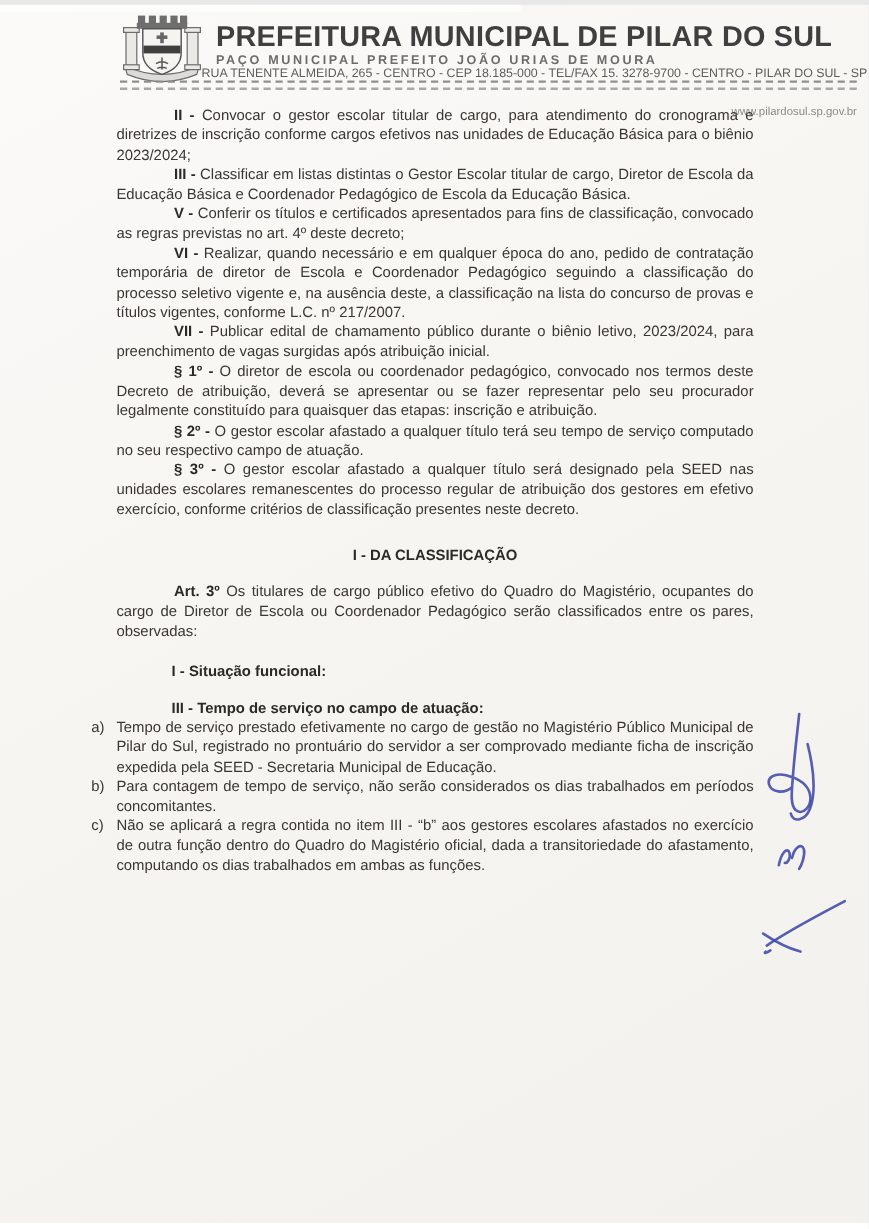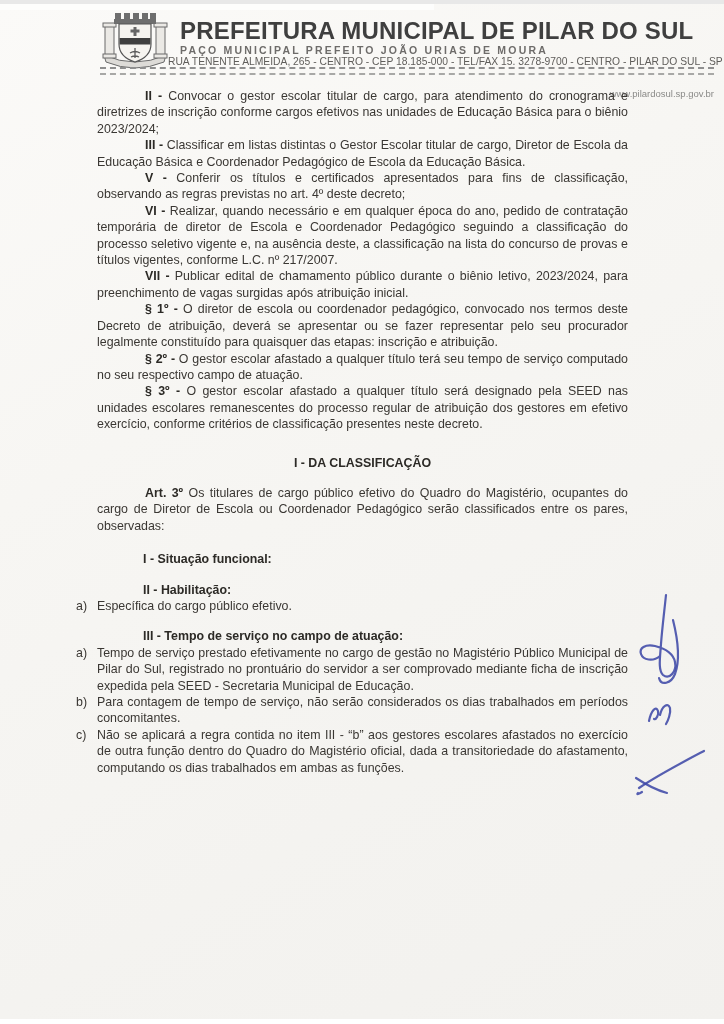--- a/index.html
+++ b/index.html
@@ -103,40 +103,36 @@
   <div class="ht">PREFEITURA MUNICIPAL DE PILAR DO SUL</div>
   <div class="hs">PAÇO MUNICIPAL PREFEITO JOÃO URIAS DE MOURA</div>
   <div class="ha">RUA TENENTE ALMEIDA, 265 - CENTRO - CEP 18.185-000 - TEL/FAX 15. 3278-9700 - CENTRO - PILAR DO SUL - SP</div>
   <div class="hrule"></div>
   <div class="hw">www.pilardosul.sp.gov.br</div>
 
   <main class="bodytext">
 
     <p class="clause"><b class="lead">II - </b><span>Convocar o gestor escolar titular de cargo, para atendimento do cronograma e diretrizes de inscrição conforme cargos efetivos nas unidades de Educação Básica para o biênio 2023/2024;</span></p>
     <p class="clause"><b class="lead">III - </b><span>Classificar em listas distintas o Gestor Escolar titular de cargo, Diretor de Escola da Educação Básica e Coordenador Pedagógico de Escola da Educação Básica.</span></p>
-    <p class="clause"><b class="lead">V - </b><span>Conferir os títulos e certificados apresentados para fins de classificação, observando as regras previstas no art. 4º deste decreto;</span></p>
+    <p class="clause"><b class="lead">V - </b><span>Conferir os títulos e certificados apresentados para fins de classificação, convocado as regras previstas no art. 4º deste decreto;</span></p>
     <p class="clause"><b class="lead">VI - </b><span>Realizar, quando necessário e em qualquer época do ano, pedido de contratação temporária de diretor de Escola e Coordenador Pedagógico seguindo a classificação do processo seletivo vigente e, na ausência deste, a classificação na lista do concurso de provas e títulos vigentes, conforme L.C. nº 217/2007.</span></p>
     <p class="clause"><b class="lead">VII - </b><span>Publicar edital de chamamento público durante o biênio letivo, 2023/2024, para preenchimento de vagas surgidas após atribuição inicial.</span></p>
 
     <p class="para para1"><b class="lead">§ 1º - </b><span>O diretor de escola ou coordenador pedagógico, convocado nos termos deste Decreto de atribuição, deverá se apresentar ou se fazer representar pelo seu procurador legalmente constituído para quaisquer das etapas: inscrição e atribuição.</span></p>
     <p class="para para2"><b class="lead">§ 2º - </b><span>O gestor escolar afastado a qualquer título terá seu tempo de serviço computado no seu respectivo campo de atuação.</span></p>
     <p class="para para3"><b class="lead">§ 3º - </b><span>O gestor escolar afastado a qualquer título será designado pela SEED nas unidades escolares remanescentes do processo regular de atribuição dos gestores em efetivo exercício, conforme critérios de classificação presentes neste decreto.</span></p>
 
     <h2 class="sec-heading">I - DA CLASSIFICAÇÃO</h2>
 
     <p class="article"><b class="lead">Art. 3º </b><span>Os titulares de cargo público efetivo do Quadro do Magistério, ocupantes do cargo de Diretor de Escola ou Coordenador Pedagógico serão classificados entre os pares, observadas:</span></p>
 
     <section class="crit-block-1">
       <h3 class="crit-heading">I - Situação funcional:</h3>
     </section>
 
-    <section class="crit-block-2">
-      <h3 class="crit-heading">II - Habilitação:</h3>
-      <p class="crit-item"><span class="marker">a)</span><span>Específica do cargo público efetivo.</span></p>
-    </section>
 
     <section class="crit-block-3">
       <h3 class="crit-heading">III - Tempo de serviço no campo de atuação:</h3>
       <p class="crit-item"><span class="marker">a)</span><span>Tempo de serviço prestado efetivamente no cargo de gestão no Magistério Público Municipal de Pilar do Sul, registrado no prontuário do servidor a ser comprovado mediante ficha de inscrição expedida pela SEED - Secretaria Municipal de Educação.</span></p>
       <p class="crit-item"><span class="marker">b)</span><span>Para contagem de tempo de serviço, não serão considerados os dias trabalhados em períodos concomitantes.</span></p>
       <p class="crit-item"><span class="marker">c)</span><span>Não se aplicará a regra contida no item III - “b” aos gestores escolares afastados no exercício de outra função dentro do Quadro do Magistério oficial, dada a transitoriedade do afastamento, computando os dias trabalhados em ambas as funções.</span></p>
     </section>
   </main>
 
   <svg class="ink ink-signature" viewBox="0 0 62 98" aria-hidden="true">

